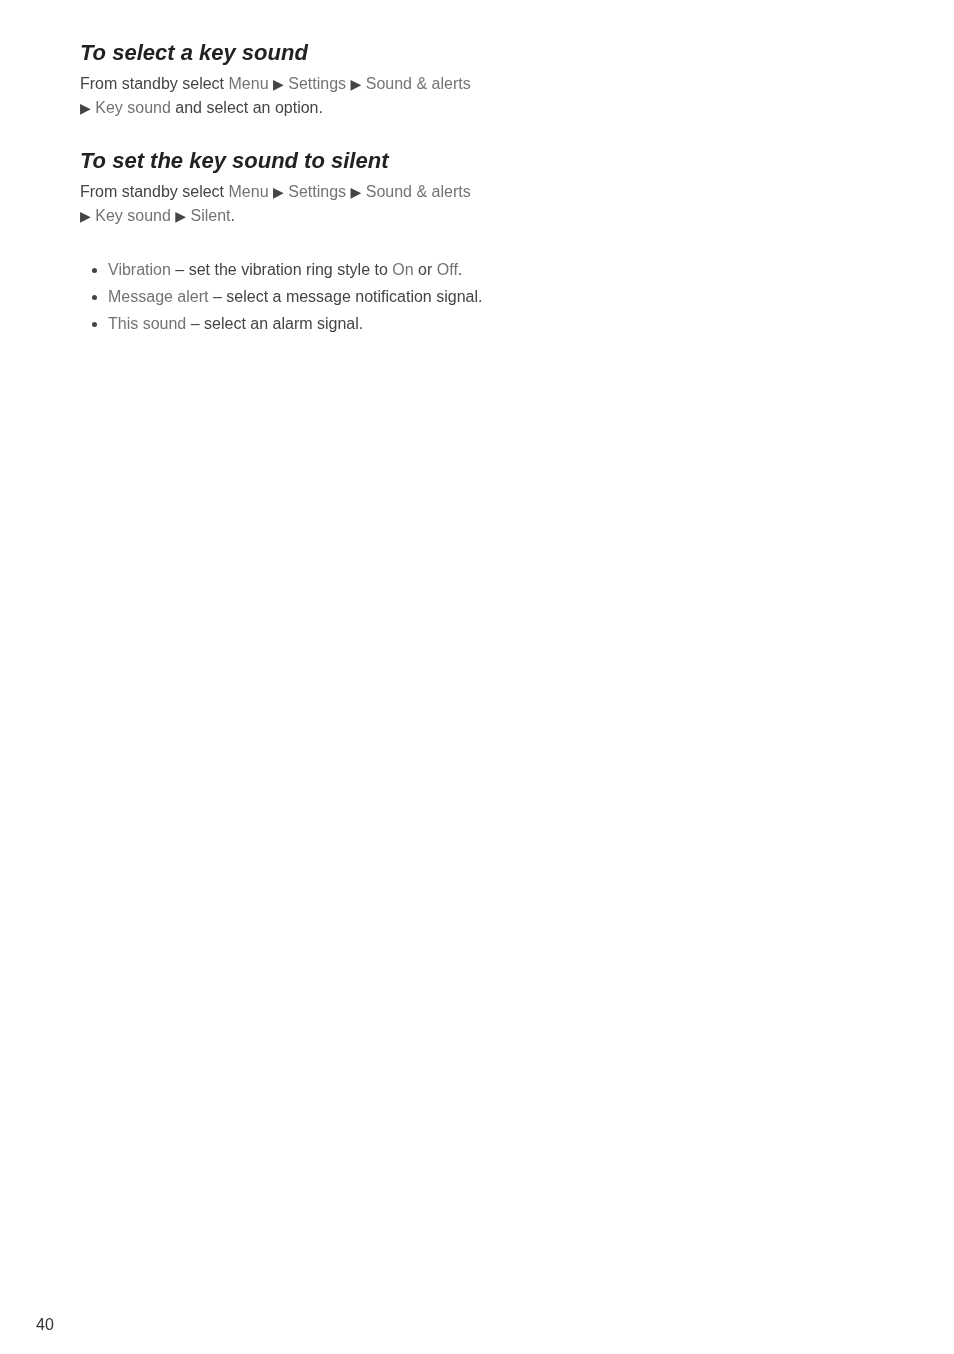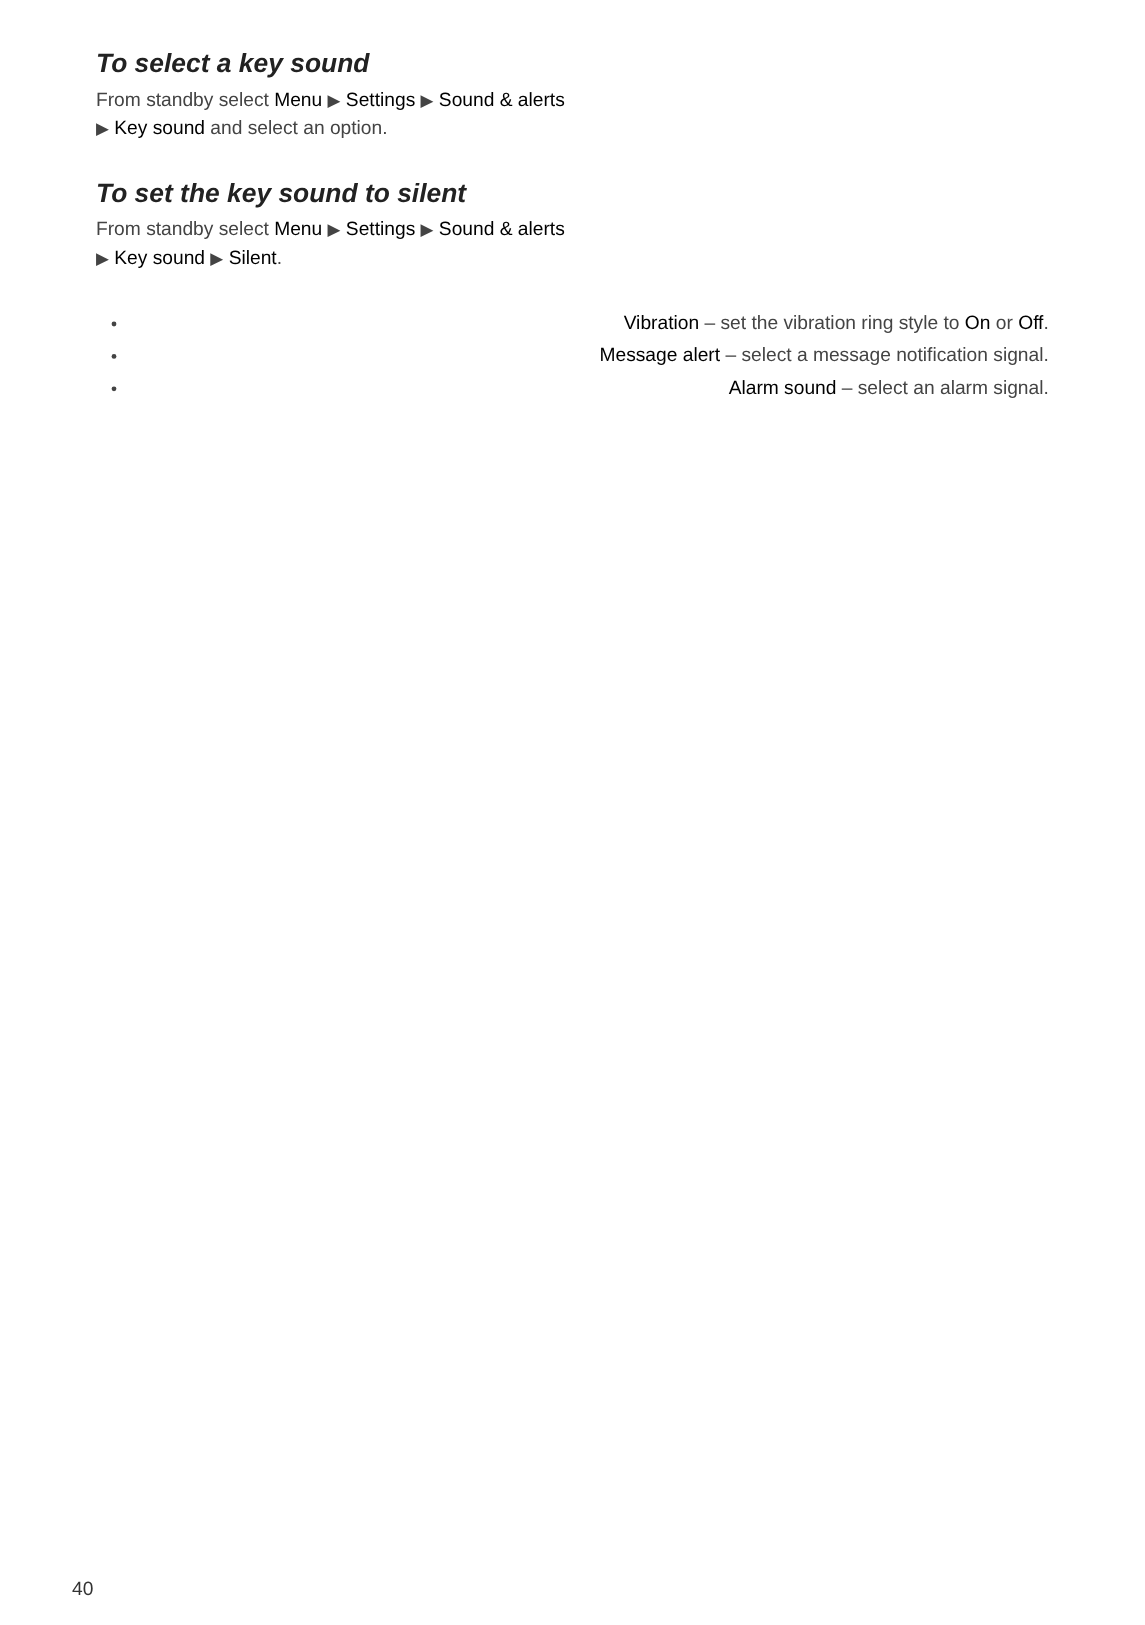--- a/index.html
+++ b/index.html
@@ -33,49 +33,48 @@
       margin-bottom: 6px;
     }
 
     .section-body {
       font-size: 16px;
       line-height: 1.5;
       color: #444444;
     }
 
     .link-color {
-      color: #000000;
+      color: #737373;
     }
 
     .section-heading {
       font-weight: bold;
       font-size: 18px;
       color: #222222;
       margin-bottom: 6px;
     }
 
     .bullet-list {
       list-style: disc;
       padding-left: 28px;
       margin-top: 6px;
-      text-align: right;
     }
 
     .bullet-list li {
       font-size: 16px;
       line-height: 1.7;
       color: #444444;
     }
 
     .footer {
       position: absolute;
       bottom: 20px;
       left: 0;
       right: 0;
-      padding: 0 60px;
+      padding: 0 36px;
       display: flex;
       flex-direction: row;
       gap: 4px;
     }
 
     .footer-page-number {
       font-size: 16px;
       color: #333333;
       font-weight: normal;
     }
@@ -113,21 +112,21 @@
 
   <div class="section">
     <ul class="bullet-list">
       <li>
         <span class="link-color">Vibration</span><span> – set the vibration ring style to </span><span class="link-color">On</span><span> or </span><span class="link-color">Off</span><span>.</span>
       </li>
       <li>
         <span class="link-color">Message alert</span><span> – select a message notification signal.</span>
       </li>
       <li>
-        <span class="link-color">Alarm sound</span><span> – select an alarm signal.</span>
+        <span class="link-color">This sound</span><span> – select an alarm signal.</span>
       </li>
     </ul>
   </div>
 
 </div>
 
 <div class="footer">
   <div class="footer-page-number">40</div>
 </div>
 

